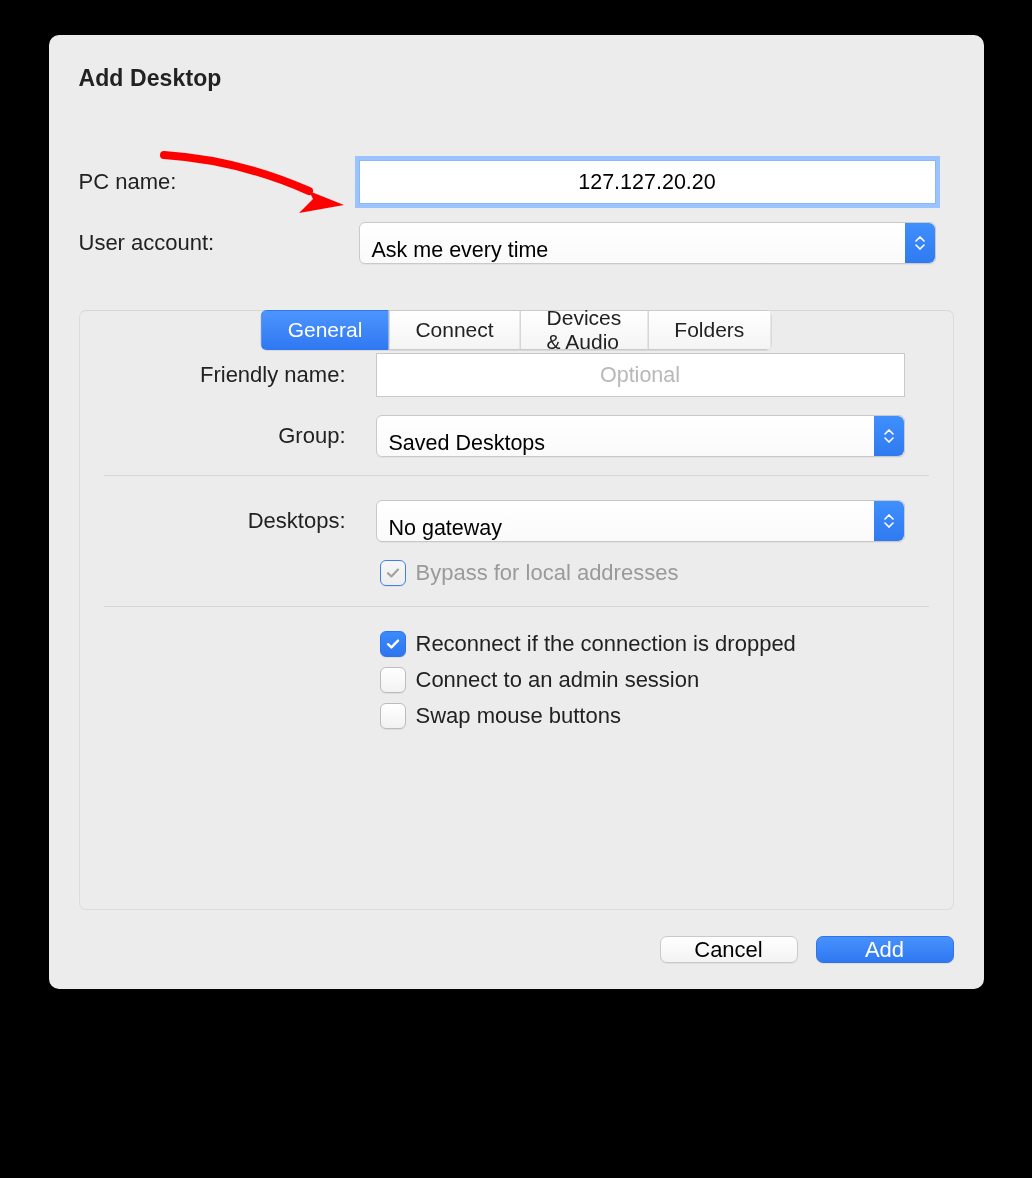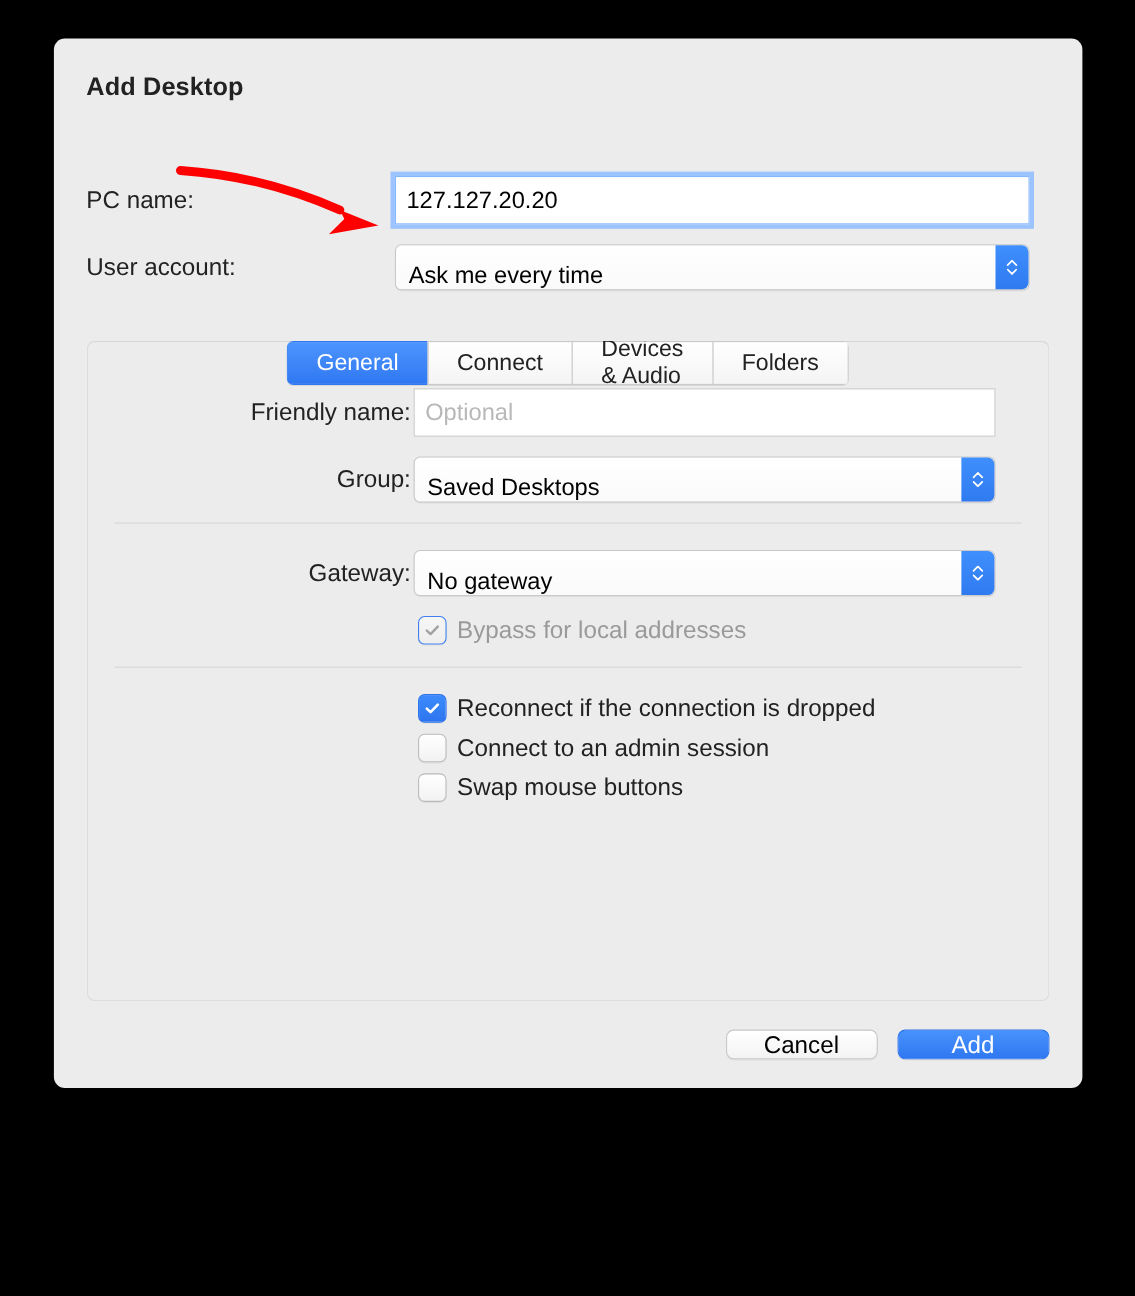--- a/index.html
+++ b/index.html
@@ -40,20 +40,21 @@
     .form-row .control { flex: 1; padding-right: 18px; }
 
     .text-input {
       width: 100%;
       height: 44px;
       font-size: 21.5px;
       padding: 0 10px;
       background: #fff;
       border: 1px solid #c9c9c9;
       border-radius: 0;
+      text-align: center;
     }
     .text-input.focused {
       border: 1px solid #86b7ff;
       outline: 4px solid #9bc3ff;
       outline-offset: 0;
       box-shadow: inset 0 0 0 0;
     }
     .text-input::placeholder { color: #b8b8b8; }
 
     .mac-select {
@@ -125,21 +126,21 @@
 
     .pane-row {
       display: flex;
       align-items: center;
       padding: 0 24px;
       margin-bottom: 18px;
     }
     .pane-row .label {
       width: 272px;
       text-align: right;
-      padding-right: 2px;
+      padding-right: 30px;
       font-size: 22px;
       color: #222;
     }
     .pane-row .control { flex: 1; padding-right: 24px; }
 
     .pane-sep {
       height: 1px;
       background: #d6d6d6;
       margin: 14px 24px 24px;
     }
@@ -255,21 +256,21 @@
                   <path d="M1 1 L5 5 L9 1" stroke="#fff" stroke-width="1.6" fill="none" stroke-linecap="round"></path>
                 </svg>
             </span>
           </div>
         </div>
       </div>
 
       <div class="pane-sep"></div>
 
       <div class="pane-row">
-        <div class="label">Gateway:</div>
+        <div class="label">Desktops:</div>
         <div class="control">
           <div class="mac-select">
             <span>No gateway</span>
             <span class="stepper">
               <svg viewBox="0 0 10 6">
                   <path d="M1 5 L5 1 L9 5" stroke="#fff" stroke-width="1.6" fill="none" stroke-linecap="round"></path>
                 </svg>
               <svg viewBox="0 0 10 6">
                   <path d="M1 1 L5 5 L9 1" stroke="#fff" stroke-width="1.6" fill="none" stroke-linecap="round"></path>
                 </svg>

